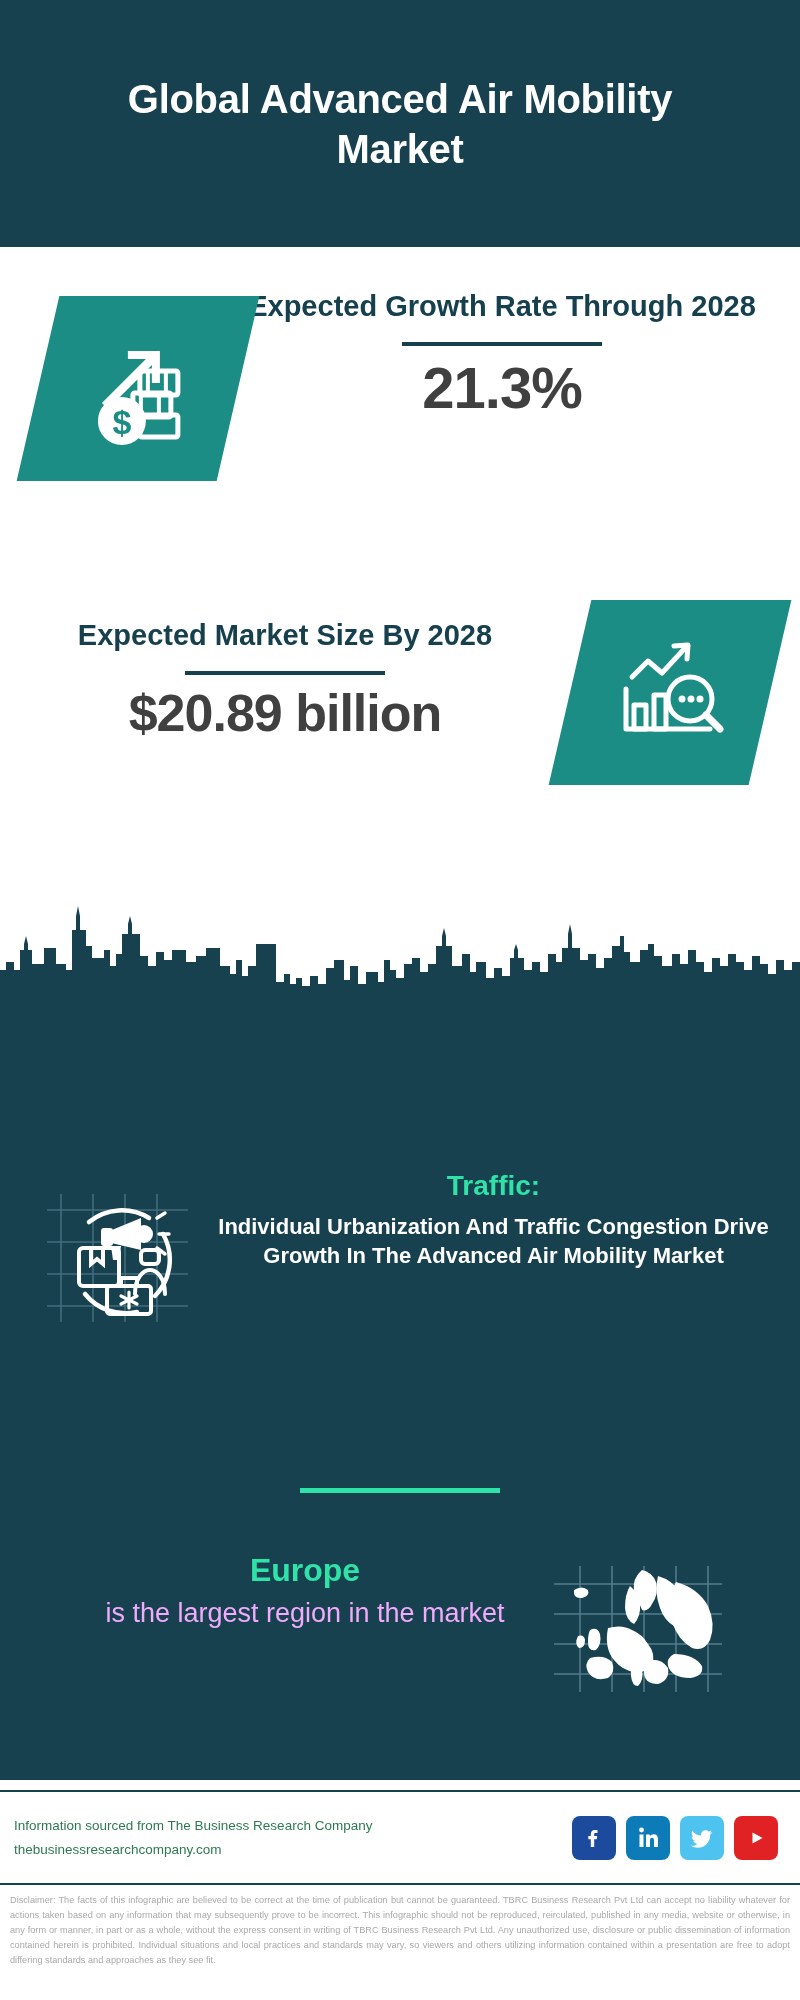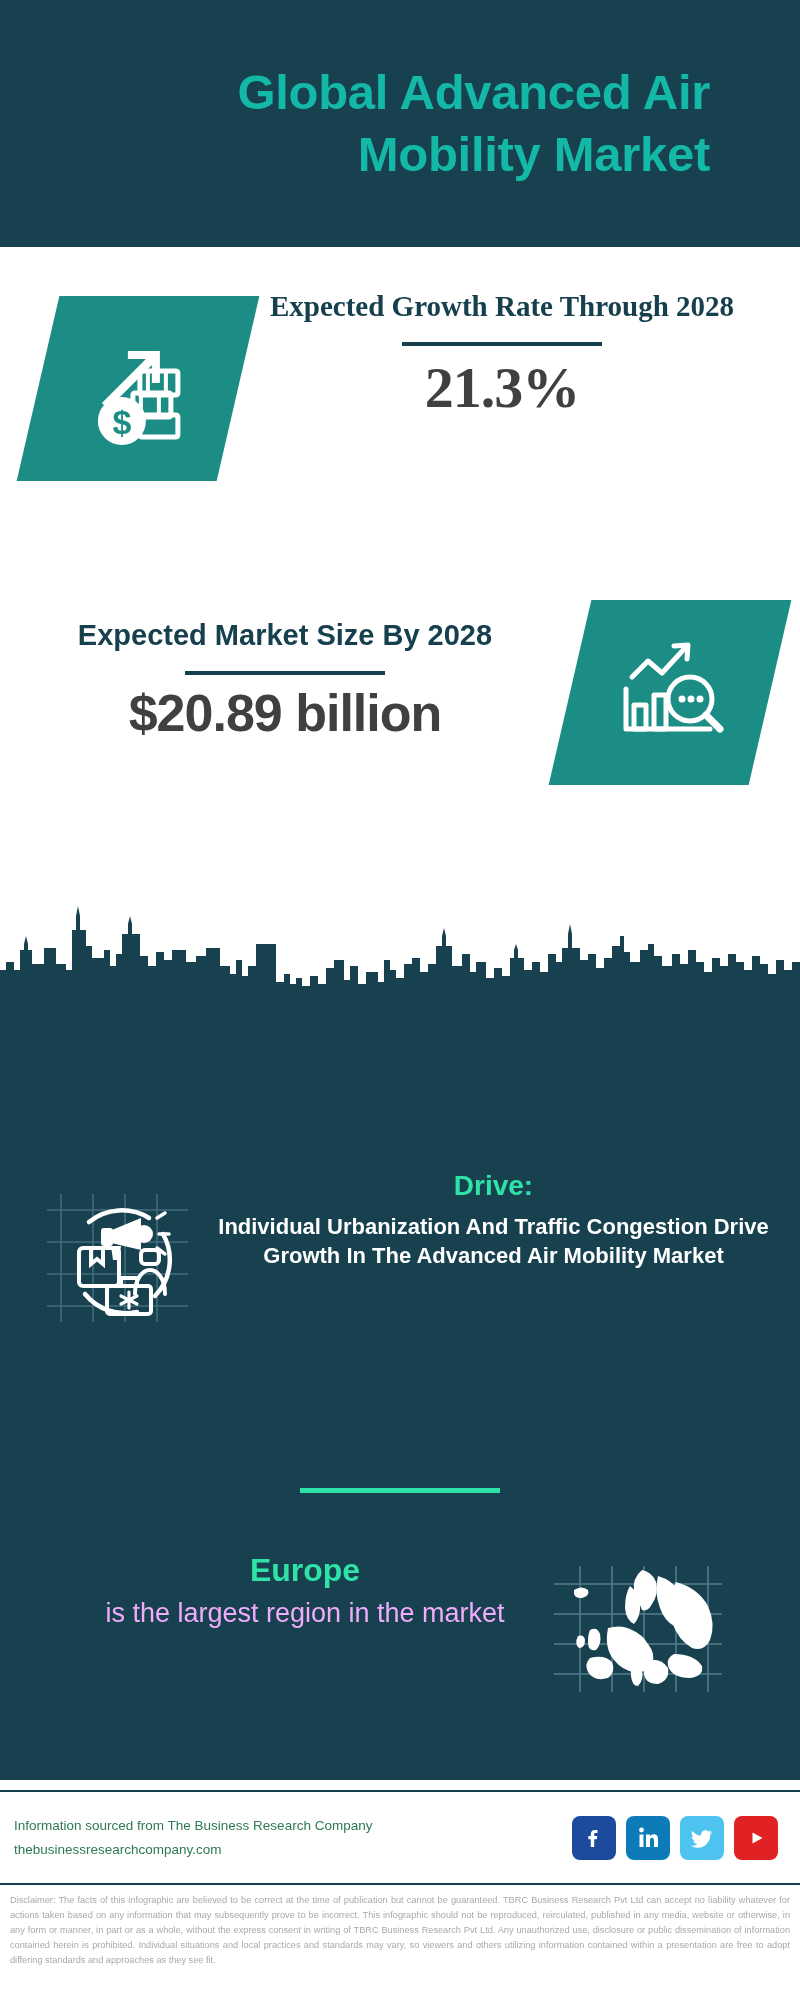--- a/index.html
+++ b/index.html
@@ -12,46 +12,46 @@
   .page { position: relative; width: 800px; height: 2000px; background:#fff; }
 
   
   .header {
     position: absolute; top: 0; left: 0;
     width: 800px; height: 247px;
     background: #17414f;
     display: flex; align-items: center; justify-content: center;
   }
   .header-title {
-    color: #14b8a6;
-    font-size: 49px;
+    color: #ffffff;
+    font-size: 40px;
     font-weight: 700;
     line-height: 1.25;
-    text-align: right;
+    text-align: center;
     letter-spacing: -0.3px;
     padding: 0 40px;
     max-width: 700px;
   }
 
   
   .stat1 {
     position: absolute; top: 288px; left: 0;
     width: 800px; height: 250px;
     display: flex; align-items: flex-start;
   }
   .para-icon {
     width: 200px; height: 185px;
     background: #1b8d84;
     transform: skewX(-13deg);
     display: flex; align-items: center; justify-content: center;
     flex: none;
   }
   .para-icon > .glyph { transform: skewX(13deg); display:block; }
   .stat1-icon-wrap { width: 240px; padding-left: 38px; padding-top: 8px; }
-  .stat1-text { flex: 1; text-align: center; padding-right: 36px; font-family: Liberation Serif, serif; }
+  .stat1-text { flex: 1; text-align: center; padding-right: 36px; }
 
   .stat-label {
     color: #16404e;
     font-size: 29px;
     font-weight: 700;
     line-height: 1.28;
   }
   .stat-divider {
     width: 200px; height: 4px;
     background: #16404e;
@@ -300,21 +300,21 @@
             <path d="M76 98 L76 90 L92 90 L92 98"></path>
             <g stroke-width="3.2" stroke-linecap="round">
               <line x1="84" y1="104" x2="84" y2="120"></line>
               <line x1="76" y1="108" x2="92" y2="116"></line>
               <line x1="92" y1="108" x2="76" y2="116"></line>
             </g>
           </g>
         </svg>
       </div>
       <div class="driver-text">
-        <div class="driver-heading">Drive:</div>
+        <div class="driver-heading">Traffic:</div>
         <div class="driver-body">Individual Urbanization And Traffic Congestion Drive Growth In The Advanced Air Mobility Market</div>
       </div>
     </div>
 
     <div class="mint-divider"></div>
 
     <div class="region-row">
       <div class="region-text">
         <div class="region-name">Europe</div>
         <div class="region-sub">is the largest region in the market</div>

